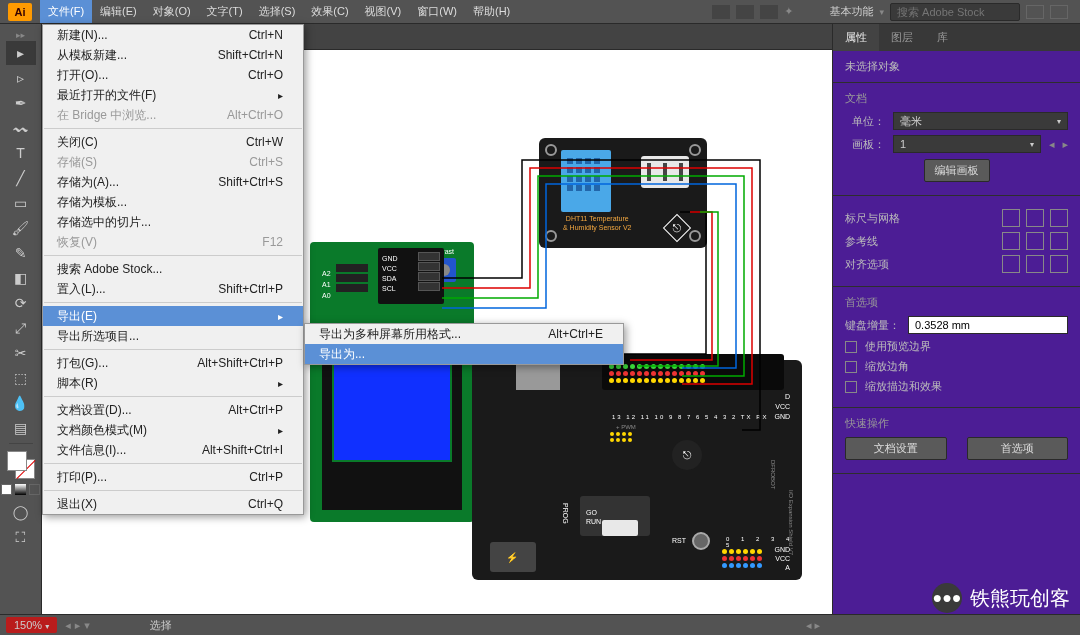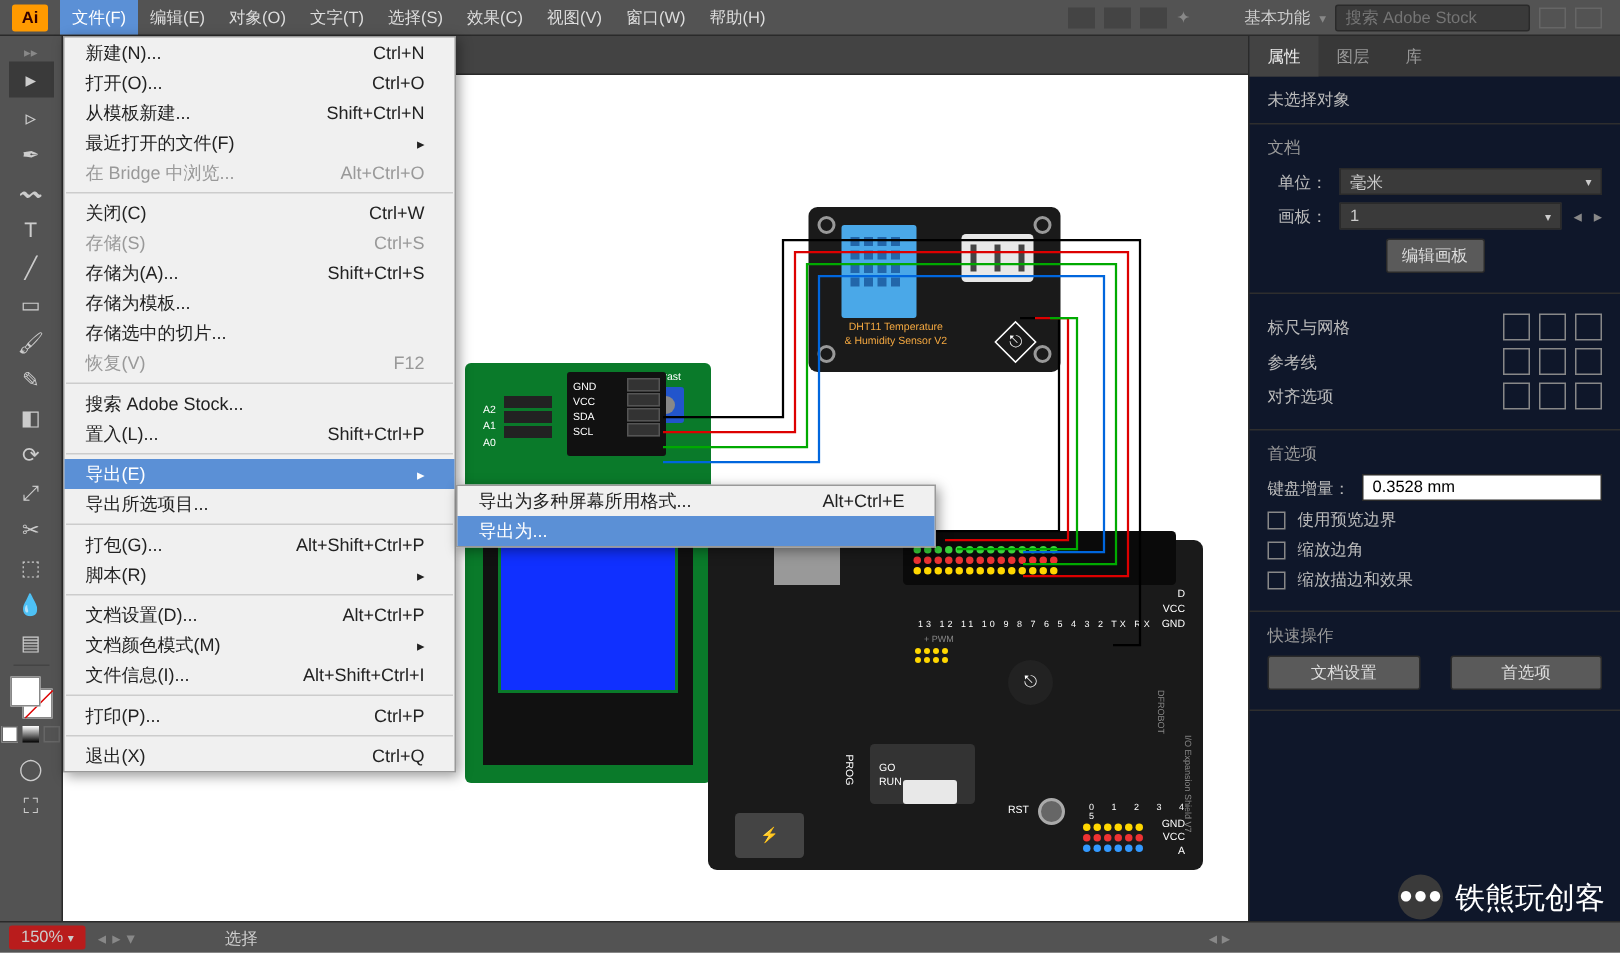--- a/index.html
+++ b/index.html
@@ -27,21 +27,21 @@
 .tool.sel { background:#3a3a3a; }
 .lefttools .sep { width:24px; height:1px; background:#444; margin:2px 0; }
 .swatch { width:28px; height:28px; position:relative; margin-top:4px; }
 .swatch .fg { width:20px; height:20px; background:#fff; border:1px solid #888; position:absolute; top:0; left:0; }
 .swatch .bg { width:20px; height:20px; background:#fff; border:1px solid #888; position:absolute; bottom:0; right:0; }
 .swatch .bg::after { content:""; position:absolute; width:26px; height:1px; background:#d00; top:9px; left:-3px; transform:rotate(-45deg); }
 .canvas { position:absolute; top:50px; left:42px; right:248px; bottom:21px; background:#fff; overflow:hidden; }
 .board { position:absolute; background:#1a1a1a; border-radius:6px; }
 .statusbar { position:absolute; bottom:0; left:0; right:0; height:21px; background:#535353; border-top:1px solid #2a2a2a; display:flex; align-items:center; font-size:11px; color:#ccc; }
 .zoom { padding:2px 8px; background:#b91c1c; margin-left:6px; border-radius:2px; }
-.rightpanel { position:absolute; top:24px; right:0; width:248px; bottom:21px; background:#0f172a; border-left:1px solid #2a2a2a; }
+.rightpanel { position:absolute; top:24px; right:0; width:248px; bottom:21px; background:#4c1d95; border-left:1px solid #2a2a2a; }
 .ptabs { display:flex; background:#383838; }
 .ptab { padding:6px 12px; font-size:11px; color:#999; cursor:pointer; }
 .ptab.active { background:#434343; color:#eee; }
 .psec { padding:8px 12px; border-bottom:1px solid #2e2e2e; color:#bbb; }
 .prow { display:flex; align-items:center; gap:8px; margin:5px 0; font-size:11px; }
 .prow .lbl { width:40px; text-align:right; }
 .sel-box { background:#3a3a3a; border:1px solid #2a2a2a; padding:1px 6px; color:#ccc; height:18px; min-width:60px; display:flex; align-items:center; justify-content:space-between; }
 .btn { background:#5a5a5a; border:1px solid #2a2a2a; padding:3px 10px; color:#ddd; cursor:pointer; font-size:11px; border-radius:2px; }
 .btn.wide { flex:1; text-align:center; }
 .gridicon { width:18px; height:18px; border:1px solid #888; display:inline-block; }
@@ -389,26 +389,26 @@
     </div>
   </div>
 </div>
 
 <div class="dropmenu main-menu" id="file-menu">
     <div class="dm-row">
       <span>新建(N)...</span>
       <span>Ctrl+N</span>
     </div>
     <div class="dm-row">
+      <span>从模板新建...</span>
+      <span>Shift+Ctrl+N</span>
+    </div>
+    <div class="dm-row">
       <span>打开(O)...</span>
       <span>Ctrl+O</span>
-    </div>
-    <div class="dm-row">
-      <span>从模板新建...</span>
-      <span>Shift+Ctrl+N</span>
     </div>
     <div class="dm-row">
       <span>最近打开的文件(F)</span>
       <span class="dm-arrow"></span>
     </div>
     <div class="dm-row disabled">
       <span>在 Bridge 中浏览...</span>
       <span>Alt+Ctrl+O</span>
     </div>
     <div class="dm-sep"></div>

